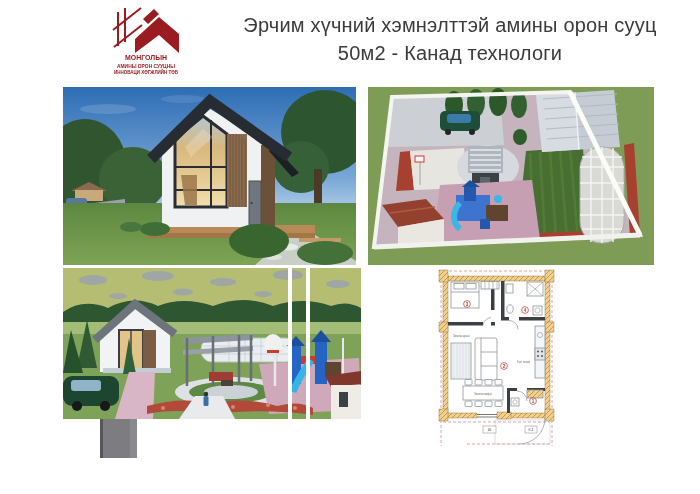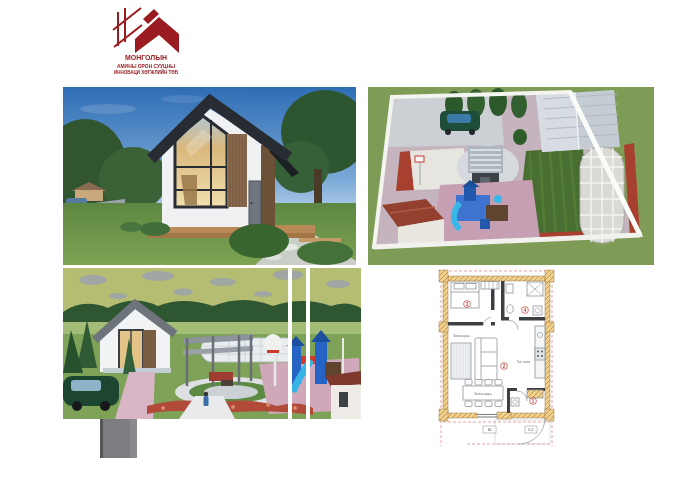--- a/index.html
+++ b/index.html
@@ -32,20 +32,24 @@
       <line x1="0" y1="25" x2="28" y2="3" stroke="#9a1c20" stroke-width="2"></line>
       <line x1="1" y1="42" x2="29" y2="20" stroke="#9a1c20" stroke-width="2"></line>
       <polygon points="30,14 41,4 46,9 35,19" fill="#9a1c20"></polygon>
       <polygon points="22,34 46,12 66,29 66,48 46,30 22,48" fill="#9a1c20"></polygon>
     </g>
     <text x="42" y="56" text-anchor="middle" font-size="7" font-weight="bold" fill="#9a1c20" textLength="42" lengthAdjust="spacingAndGlyphs">МОНГОЛЫН</text>
     <text x="42" y="63.5" text-anchor="middle" font-size="5.2" font-weight="bold" fill="#9a1c20" textLength="58" lengthAdjust="spacingAndGlyphs">АМИНЫ ОРОН СУУЦНЫ</text>
     <text x="42" y="70" text-anchor="middle" font-size="4.7" font-weight="bold" fill="#9a1c20" textLength="64" lengthAdjust="spacingAndGlyphs">ИННОВАЦИ ХӨГЖЛИЙН ТӨВ</text>
   </svg>
 
+  <div class="abs title">
+    <div>Эрчим хүчний хэмнэлттэй амины орон сууц</div>
+    <div>50м2 - Канад технологи</div>
+  </div>
 
   <svg class="abs img1" viewBox="0 0 293 178">
     <defs>
       <linearGradient id="sky1" x1="0" y1="0" x2="0" y2="1">
         <stop offset="0" stop-color="#2e6db4"></stop>
           <stop offset="0.75" stop-color="#78a6d6"></stop>
         <stop offset="1" stop-color="#a9c8e4"></stop>
       </linearGradient>
       <linearGradient id="lawn1" x1="0" y1="0" x2="0" y2="1">
         <stop offset="0" stop-color="#5d8741"></stop>

